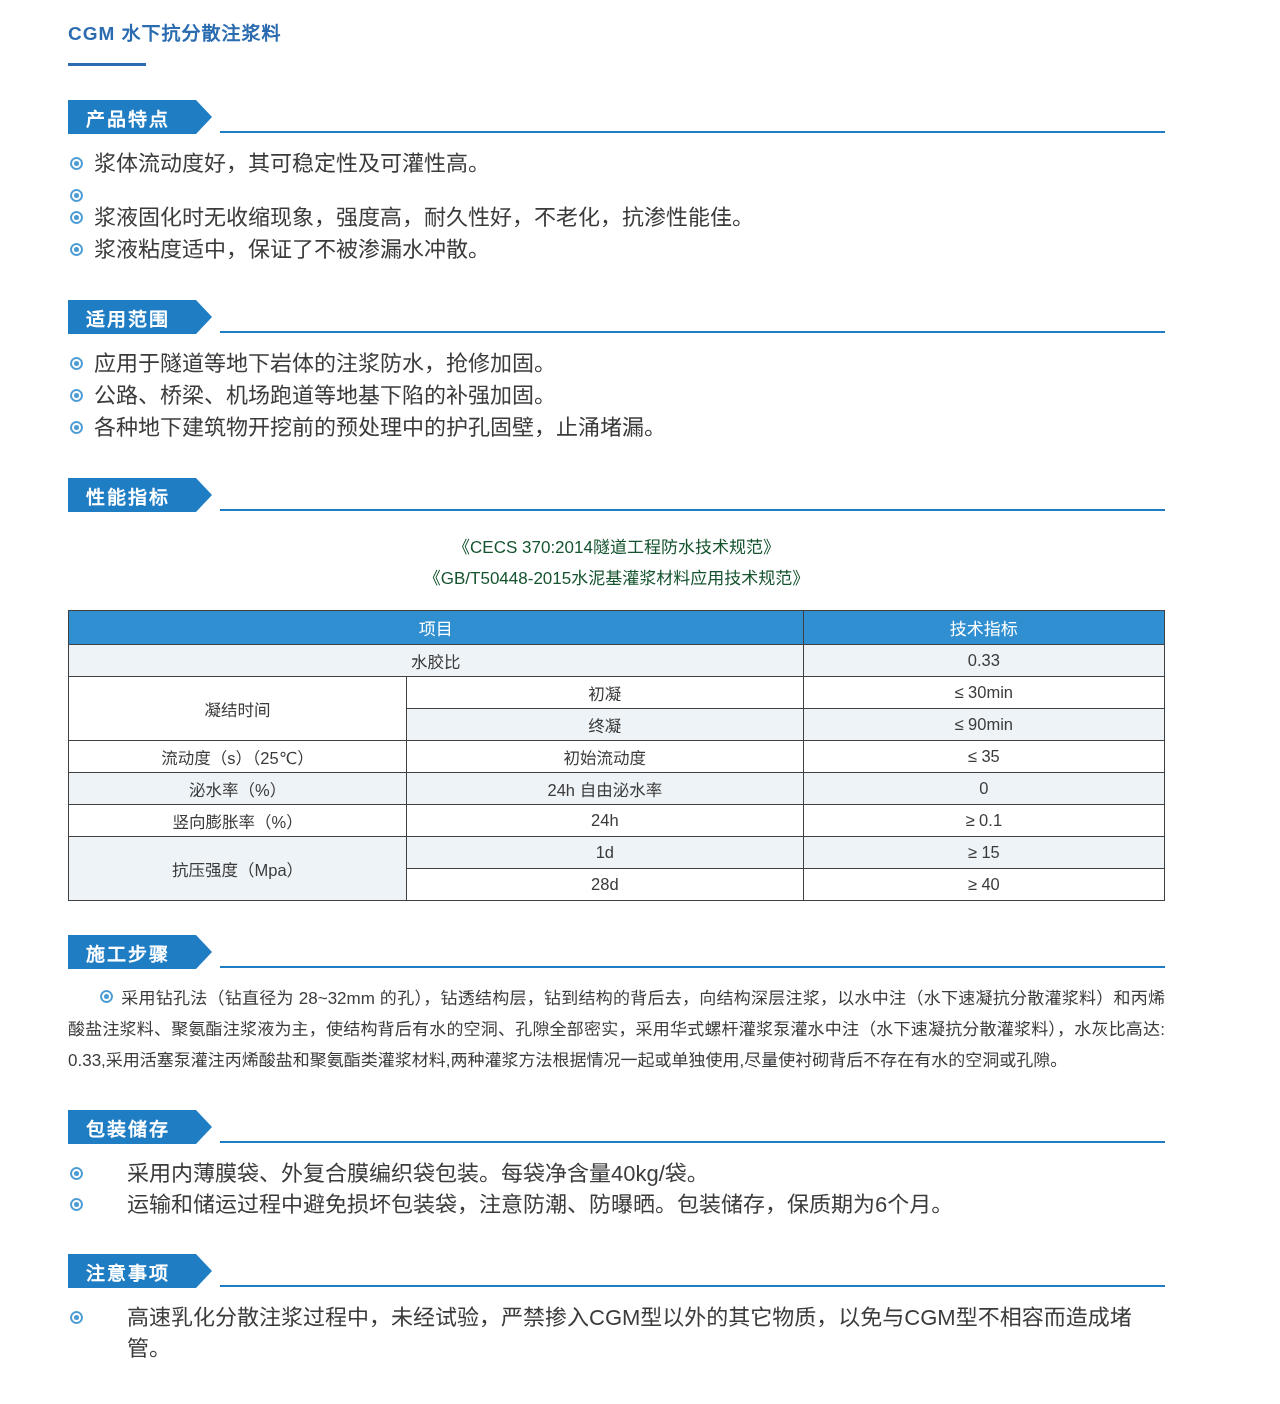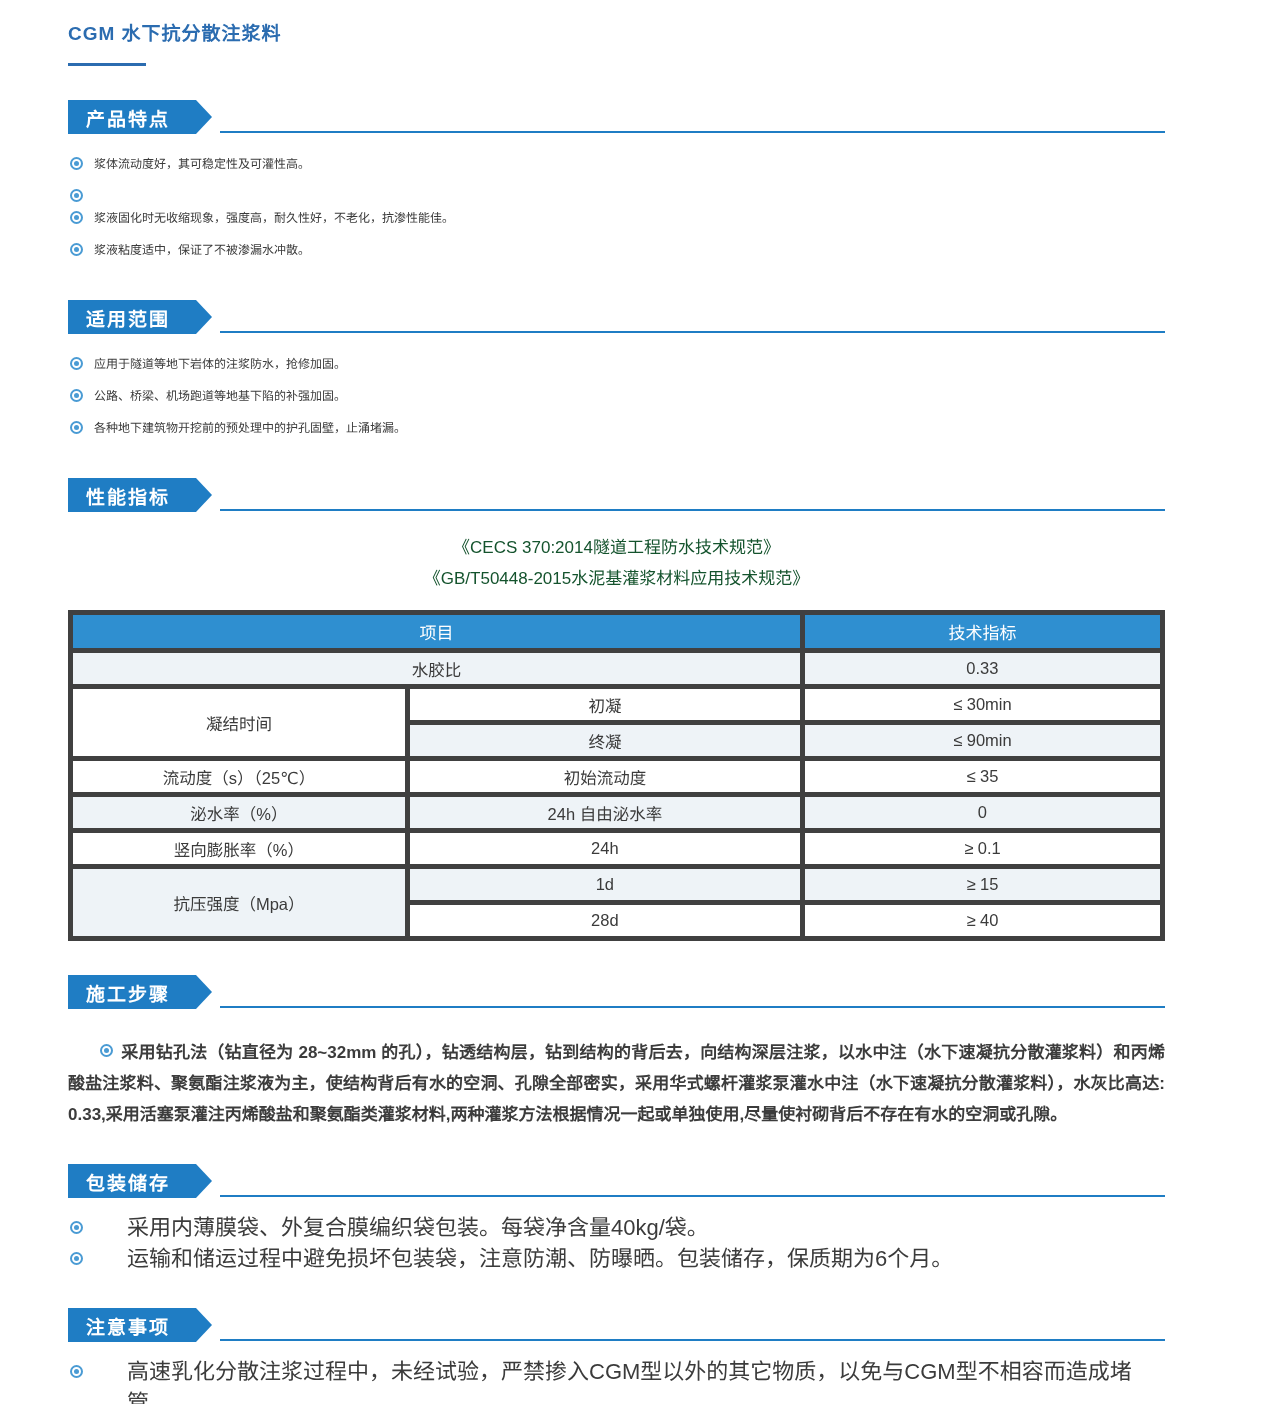--- a/index.html
+++ b/index.html
@@ -83,21 +83,21 @@
 
   
   .bullets {
     margin: 14px 0 0 0;
     padding: 0;
     list-style: none;
   }
   .bullets li {
     display: flex;
     align-items: flex-start;
-    font-size: 12px;
+    font-size: 22px;
     line-height: 32px;
     color: #3b3b3b;
     padding: 0 0 0 2px;
   }
   .b-dot {
     flex: 0 0 auto;
     width: 13px;
     height: 13px;
     border: 2px solid #4a9bd4;
     border-radius: 50%;
@@ -128,41 +128,41 @@
   
   table.spec {
     margin: 16px 0 0 0;
     width: 100%;
     border-collapse: collapse;
     font-size: 16.5px;
     color: #3b3b3b;
   }
   table.spec th,
   table.spec td {
-    border: 5px solid #404040;
+    border: 1px solid #404040;
     text-align: center;
     height: 31px;
     padding: 0 4px;
     font-weight: normal;
   }
   table.spec thead th {
     background: #2f8fd0;
     color: #ffffff;
     font-size: 17px;
     height: 33px;
   }
   table.spec tr.alt td {
     background: #eef3f7;
   }
   .col-item { width: 29%; }
   .col-sub  { width: 34%; }
   .col-val  { width: 31%; }
 
   
-  .paras { margin: 28px 0 0 0; font-weight: bold; }
+  .paras { margin: 14px 0 0 0; }
   .para {
     font-size: 17px;
     line-height: 31px;
     text-indent: 0;
     margin: 0 0 4px 0;
     text-align: justify;
     position: relative;
     padding-left: 0;
   }
   .para .lead {

